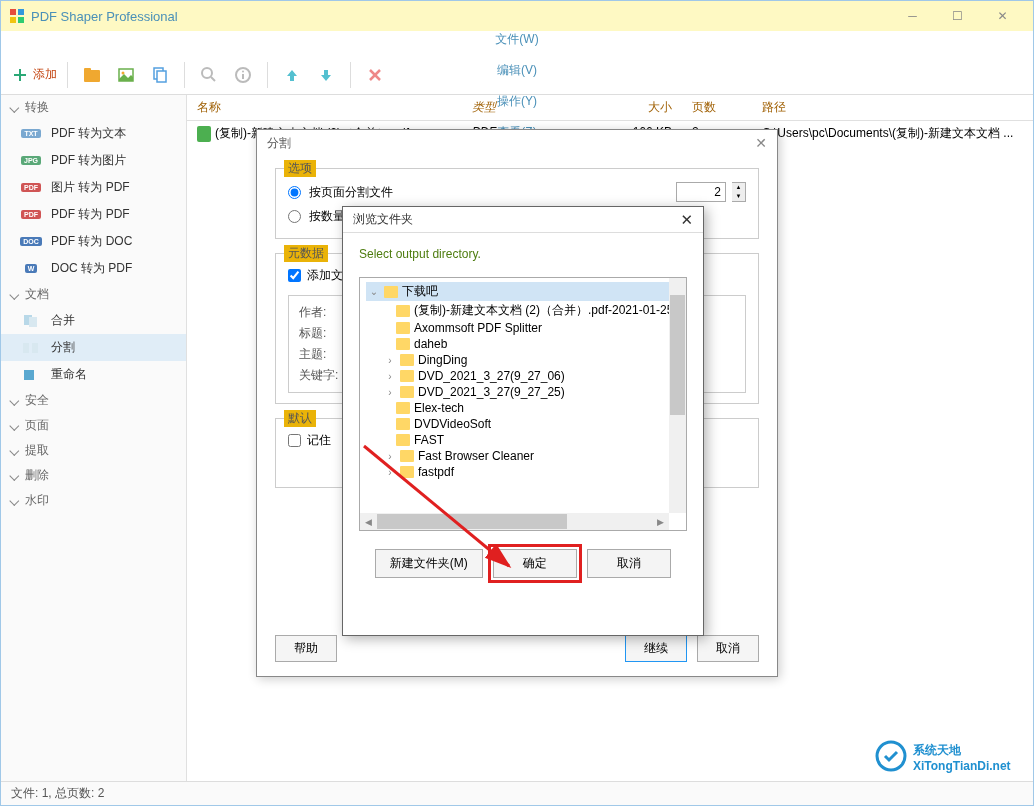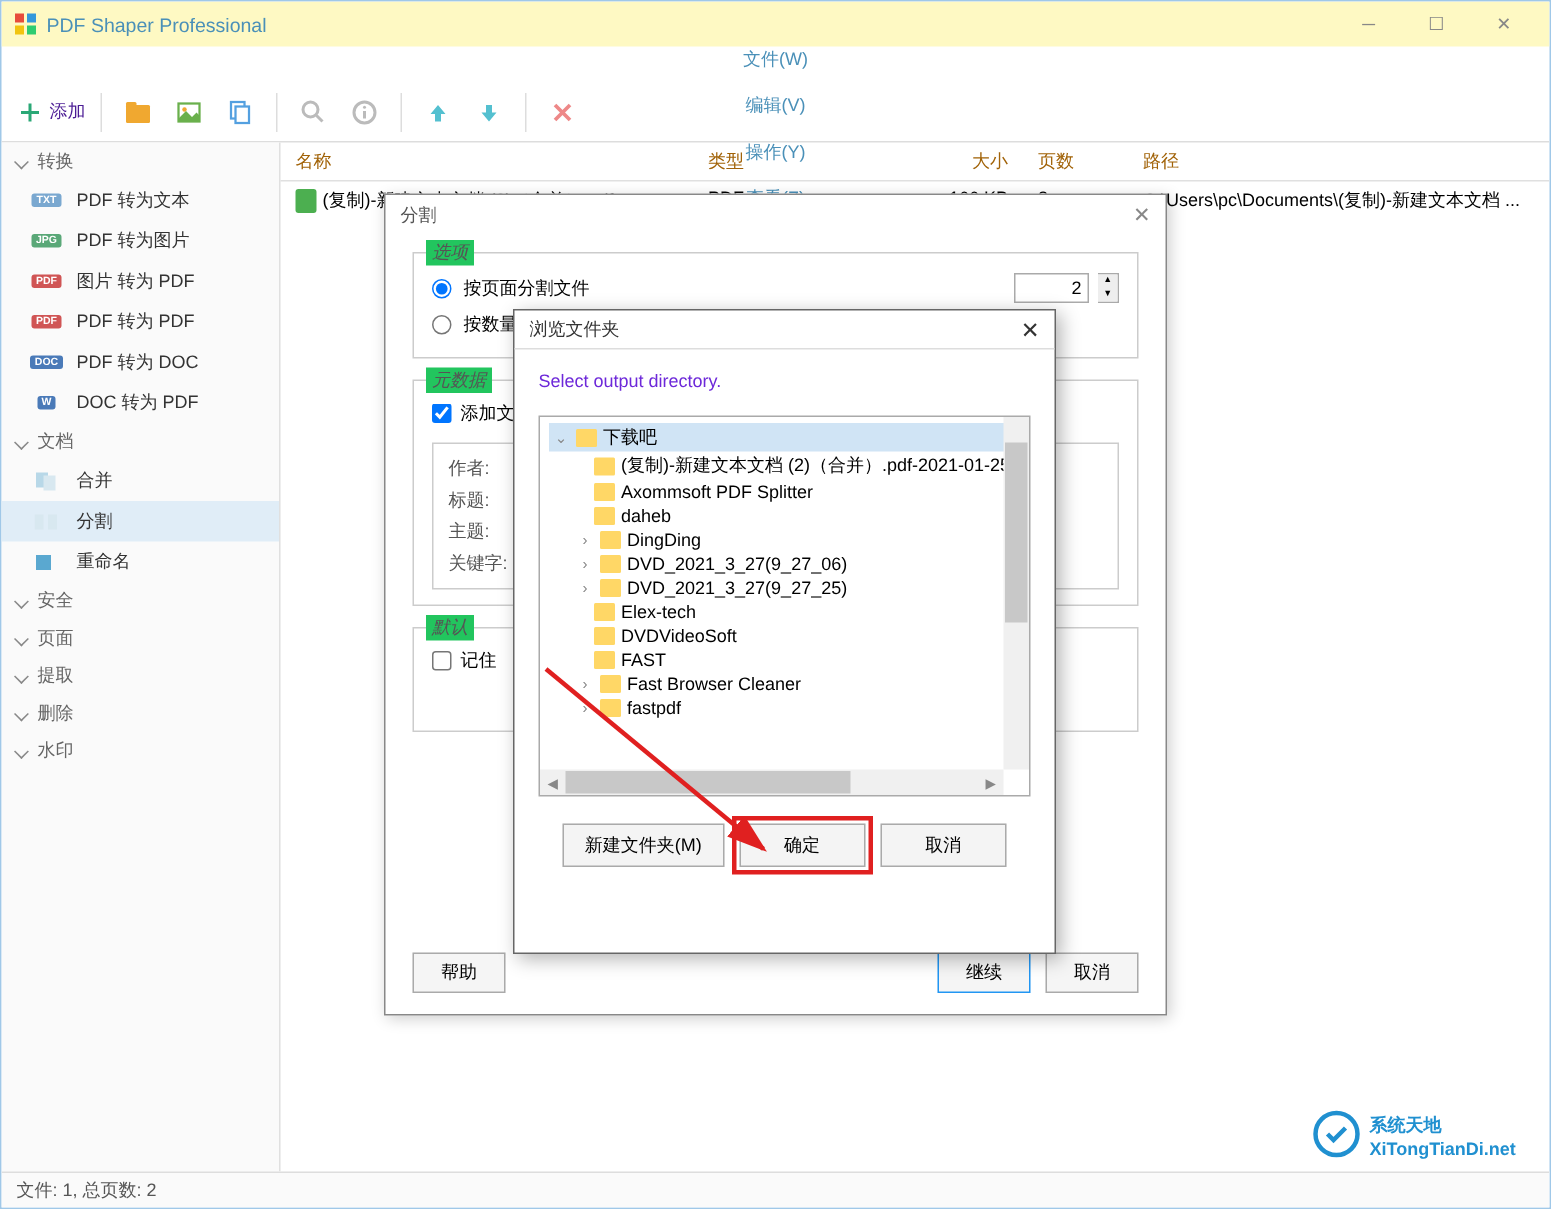--- a/index.html
+++ b/index.html
@@ -13,71 +13,71 @@
     .window-btn { width: 45px; height: 30px; display: flex; align-items: center; justify-content: center; color: #888; }
     
     
     .menu-bar { height: 24px; display: flex; align-items: center; padding: 0 8px; gap: 14px; color: #4a90b8; flex-direction: column; }
     .menu-item { cursor: pointer; }
     
     
     .toolbar { height: 40px; display: flex; align-items: center; padding: 0 10px; gap: 6px; border-bottom: 1px solid #ddd; }
     .toolbar-btn { width: 28px; height: 28px; display: flex; align-items: center; justify-content: center; }
     .toolbar-sep { width: 1px; height: 26px; background: #ddd; margin: 0 4px; }
-    .add-btn { display: flex; align-items: center; gap: 4px; color: #4c1d95; }
+    .add-btn { display: flex; align-items: center; gap: 4px; color: #c2410c; }
     
     
     .main { display: flex; height: calc(100% - 118px); }
     
     
     .sidebar { width: 186px; border-right: 1px solid #e0e0e0; background: #fafafa; }
     .sidebar-section { padding: 4px 10px; color: #666; display: flex; align-items: center; gap: 6px; cursor: pointer; }
     .sidebar-item { padding: 5px 10px 5px 20px; display: flex; align-items: center; gap: 10px; color: #333; cursor: pointer; }
     .sidebar-item.active { background: #e0edf7; }
     .sidebar-icon { width: 20px; height: 16px; display: flex; align-items: center; justify-content: center; }
     .icon-box { padding: 1px 3px; color: #fff; font-size: 7px; font-weight: bold; border-radius: 2px; }
     .chevron { display: inline-block; width: 8px; height: 8px; transform: rotate(-45deg); }
     .chevron::before { content: ''; display: block; width: 6px; height: 6px; border-left: 1.5px solid #888; border-bottom: 1.5px solid #888; }
     
     
     .content { flex: 1; }
     .content-header { display: flex; padding: 4px 10px; border-bottom: 1px solid #e0e0e0; color: #a16207; }
     .col-name { flex: 0 0 275px; display: flex; align-items: center; gap: 4px; }
-    .col-type { flex: 0 0 120px; }
+    .col-type { flex: 0 0 120px; font-style: italic; }
     .col-size { flex: 0 0 80px; text-align: right; }
     .col-pages { flex: 0 0 70px; padding-left: 20px; }
     .col-path { flex: 1; padding-left: 20px; }
     .content-row { display: flex; padding: 4px 10px; }
     .pdf-icon { width: 14px; height: 16px; background: #4caf50; border-radius: 2px; }
     
     
     .dialog1 { position: absolute; left: 255px; top: 128px; width: 522px; height: 548px; background: #fff; border: 1px solid #888; box-shadow: 2px 2px 10px rgba(0,0,0,0.2); }
     .dialog1-title { height: 26px; display: flex; align-items: center; padding: 0 10px; color: #555; }
     .dialog1-title .close { margin-left: auto; font-size: 14px; color: #888; }
     .dialog1-body { padding: 12px 18px; }
     .fieldset { border: 1px solid #ccc; padding: 10px 12px; margin-bottom: 14px; position: relative; }
-    .fieldset-label { position: absolute; top: -9px; left: 8px; background: #22c55e; padding: 0 4px; color: #555; font-style: italic; }
+    .fieldset-label { position: absolute; top: -9px; left: 8px; background: #eab308; padding: 0 4px; color: #555; }
     .radio-row { display: flex; align-items: center; gap: 6px; padding: 3px 0; }
     .radio-row input[type=radio] { margin-right: 2px; }
     .number-input { width: 50px; height: 20px; border: 1px solid #aaa; text-align: right; padding-right: 4px; margin-left: auto; }
     .spinner { width: 14px; height: 20px; display: flex; flex-direction: column; border: 1px solid #aaa; border-left: none; }
     .spinner-btn { flex: 1; font-size: 6px; text-align: center; line-height: 8px; background: #eee; }
     .checkbox-row { display: flex; align-items: center; gap: 6px; padding: 3px 0; }
     .meta-box { border: 1px solid #ccc; padding: 6px 10px; margin-top: 8px; }
     .meta-row { padding: 2px 0; color: #555; }
     .dialog1-footer { position: absolute; bottom: 14px; left: 18px; right: 18px; display: flex; }
     .dlg-btn { padding: 4px 18px; border: 1px solid #aaa; background: #f5f5f5; cursor: pointer; }
     .dlg-btn.primary { border: 1px solid #2196f3; }
     
     
     .dialog2 { position: absolute; left: 341px; top: 205px; width: 362px; height: 430px; background: #fff; border: 1px solid #666; box-shadow: 3px 3px 12px rgba(0,0,0,0.3); }
     .dialog2-title { height: 26px; display: flex; align-items: center; padding: 0 10px; color: #333; border-bottom: 1px solid #ddd; }
     .dialog2-title .close { margin-left: auto; font-size: 15px; color: #333; }
     .dialog2-body { padding: 14px 16px; }
-    .dialog2-msg { color: #6d28d9; margin-bottom: 16px; }
+    .dialog2-msg { color: #4d7c0f; margin-bottom: 16px; }
     .tree-box { border: 1px solid #aaa; height: 254px; overflow: hidden; position: relative; }
     .tree-content { padding: 4px 6px; }
     .tree-item { display: flex; align-items: center; gap: 4px; padding: 1px 0; white-space: nowrap; }
     .tree-item .expand { width: 12px; text-align: center; color: #888; font-size: 10px; }
     .folder-icon { width: 14px; height: 12px; background: #ffd766; border-radius: 1px; }
     .tree-item.selected { background: #d0e4f5; }
     .tree-scroll-v { position: absolute; right: 0; top: 0; bottom: 17px; width: 17px; background: #f0f0f0; }
     .tree-scroll-v .thumb { position: absolute; top: 17px; width: 15px; left: 1px; height: 120px; background: #c8c8c8; }
     .tree-scroll-h { position: absolute; left: 0; right: 17px; bottom: 0; height: 17px; background: #f0f0f0; }
     .tree-scroll-h .thumb { position: absolute; left: 17px; top: 1px; height: 15px; width: 190px; background: #c8c8c8; }

